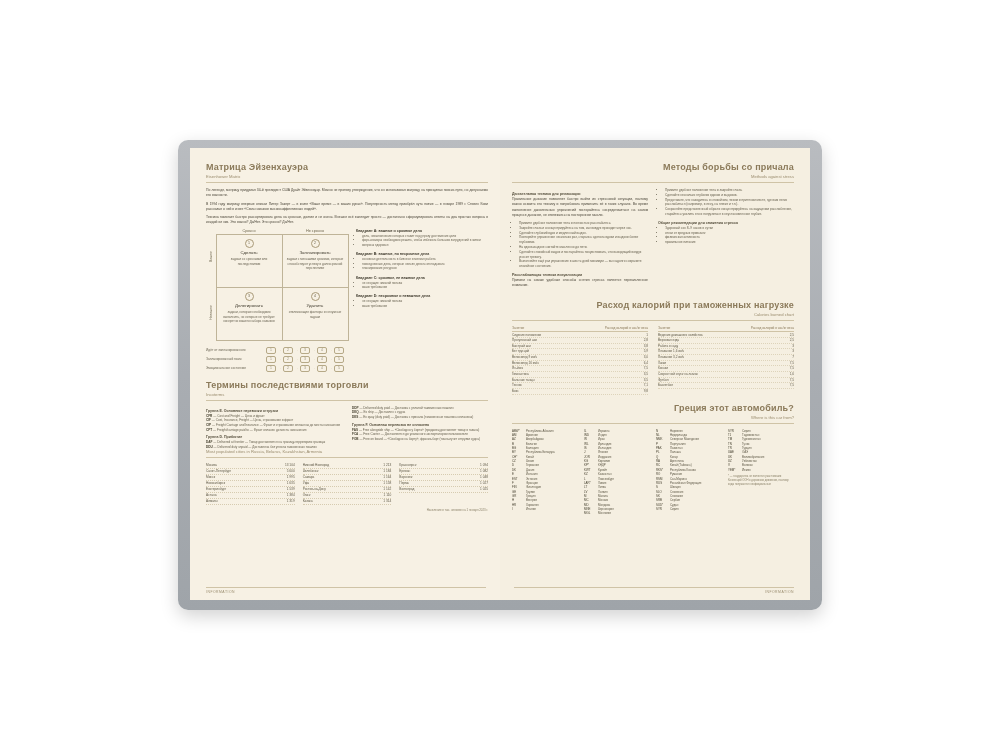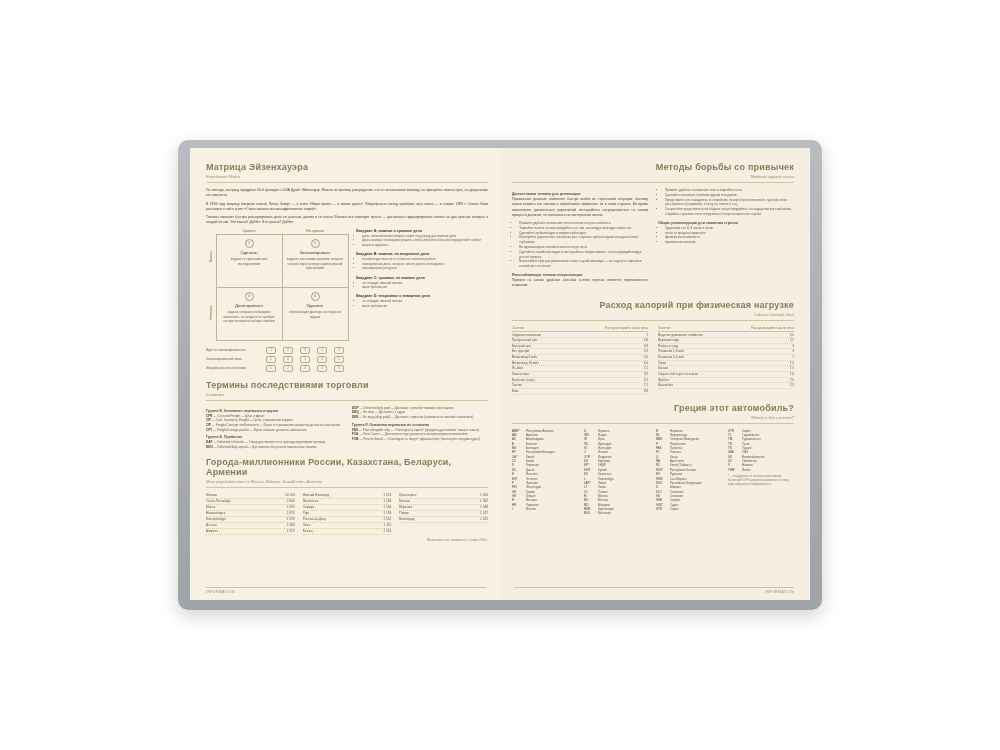--- a/index.html
+++ b/index.html
@@ -280,21 +280,20 @@
           <div class="term"><b>DDP</b> — Delivered duty paid — Доставка с уплатой таможенных пошлин</div>
           <div class="term"><b>DEQ</b> — Ex ship — Доставлен с судна</div>
           <div class="term"><b>DES</b> — Ex quay (duty paid) — Доставка с причала (таможенные пошлины оплачены)</div>
           <div class="grp-ttl">Группа F. Основная перевозка не оплачена</div>
           <div class="term"><b>FAS</b> — Free alongside ship — «Свободно у борта» (продавец доставляет товар в гавань)</div>
           <div class="term"><b>FCA</b> — Free Carrier — Доставляется до указанного экспортатором пользователя</div>
           <div class="term"><b>FOB</b> — Free on board — «Свободно на борту», франко-борт (точка-пункт отгрузки судна)</div>
         </div>
       </div>
 
-      <h2 class="sect-title" style="margin-top:8px">Города-миллионники России, Казахстана, Беларуси, Армении</h2>
       <div class="sub-en">Most populated cities in Russia, Belarus, Kazakhstan, Armenia</div>
       <div class="rule"></div>
 
       <div class="city-cols">
         <div class="city-col">
           <div class="city-row">
               <span>Москва</span>
               <span>13 104</span>
             </div>
           <div class="city-row">
@@ -376,21 +375,21 @@
         </div>
       </div>
       <div class="note">Население в тыс. человек на 1 января 2023 г.</div>
 
       <div class="foot-rule l"></div>
       <div class="page-foot l">INFORMATION</div>
     </div>
 
     <div class="page right">
 
-      <h2 class="sect-title right">Методы борьбы со привычек</h2>
+      <h2 class="sect-title right">Методы борьбы со причала</h2>
       <div class="sub-en right">Methods against stress</div>
       <div class="rule"></div>
 
       <div class="cols2">
         <div>
           <div class="mini-h">Дыхательная техника для релаксации</div>
           <p class="body-txt">Правильное дыхание позволяет быстро выйти из стрессовой ситуации, поэтому важно освоить его технику и попробовать применить её в таких случаях. Во время выполнения дыхательных упражнений постарайтесь сосредоточиться на самом процессе дыхания, не отвлекаясь на посторонние мысли.</p>
           <ul class="bul">
             <li>Примите удобное положение тела и полностью расслабьтесь.</li>
             <li>Закройте глаза и сконцентрируйтесь на том, как воздух проходит через нос.</li>
@@ -413,21 +412,21 @@
           <div class="mini-h">Общие рекомендации для снижения стресса</div>
           <ul class="bul">
             <li>Здоровый сон 8–9 часов в сутки</li>
             <li>отказ от вредных привычек</li>
             <li>физическая активность</li>
             <li>правильное питание</li>
           </ul>
         </div>
       </div>
 
-      <h2 class="sect-title right" style="margin-top:8px">Расход калорий при физическая нагрузке</h2>
+      <h2 class="sect-title right" style="margin-top:8px">Расход калорий при таможенных нагрузке</h2>
       <div class="sub-en right">Calories burned chart</div>
       <div class="rule"></div>
 
       <div class="cal-wrap">
         <div class="cal-col">
           <div class="cal-head">
             <span>Занятие</span>
             <span>Расход калорий в час/кг веса</span>
           </div>
           <div class="cal-row">

